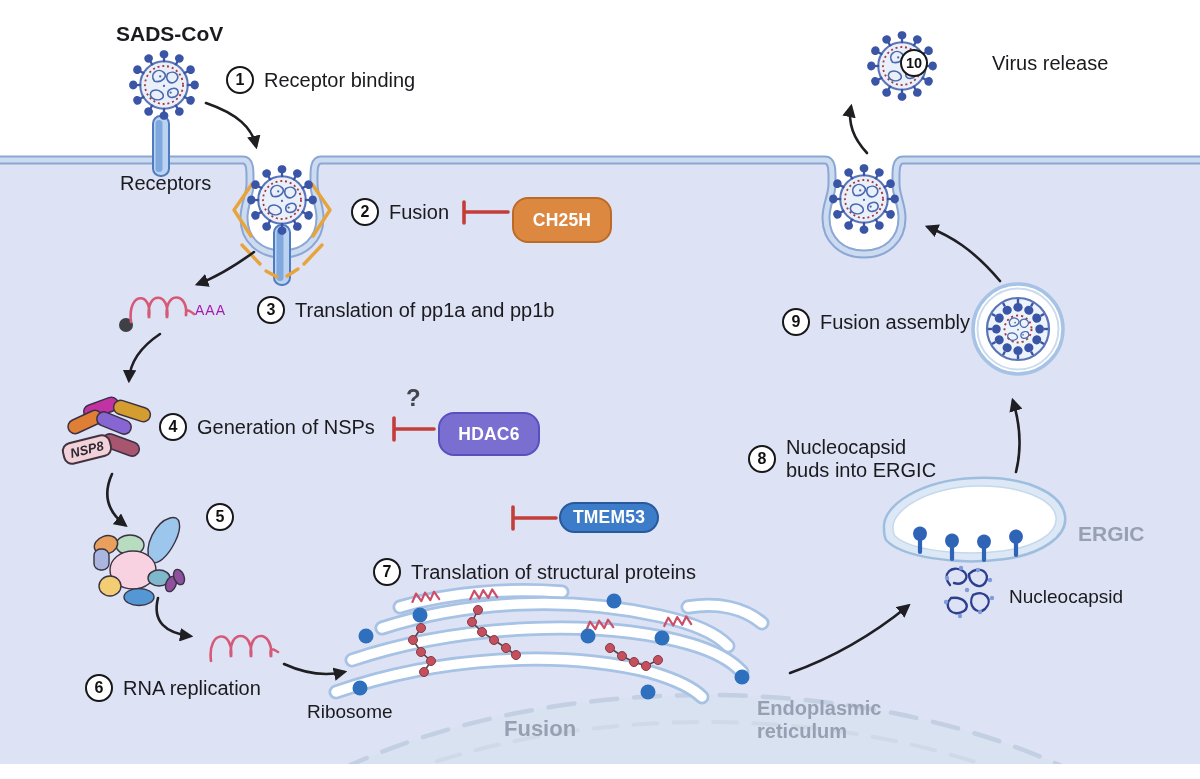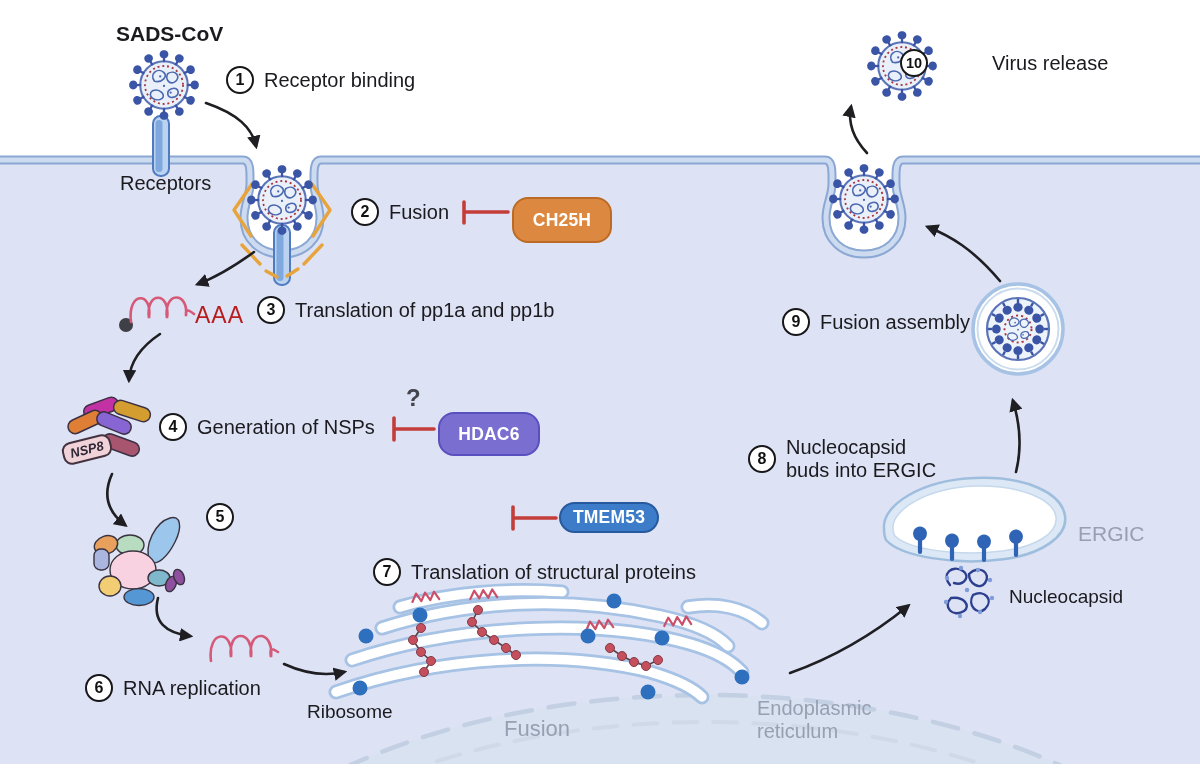--- a/index.html
+++ b/index.html
@@ -1,33 +1,33 @@
 <!DOCTYPE html>
 <html><head>
 <meta charset="utf-8">
 <style>
   html,body{margin:0;padding:0;background:#fff;}
   #stage{position:relative;width:1200px;height:779px;background:#ffffff;overflow:hidden;
          font-family:"Liberation Sans", sans-serif;}
   #art{position:absolute;left:0;top:0;}
   .lbl{position:absolute;font-size:20px;line-height:23px;color:#1b1b1f;white-space:nowrap;}
   .lbl.wrap{white-space:normal;}
-  .lbl.gray{color:#97a0b2;}
+  .lbl.gray{color:#97a0b2;font-weight:bold;}
   .lbl.bold{font-weight:700;}
   .num{position:absolute;width:28px;height:28px;box-sizing:border-box;border:2.6px solid #17171a;
        border-radius:50%;background:#fff;display:flex;align-items:center;justify-content:center;
        font-weight:700;font-size:16px;color:#111;}
   .pill{position:absolute;box-sizing:border-box;display:flex;align-items:center;justify-content:center;
         color:#fff;font-weight:700;font-size:17.5px;letter-spacing:.2px;border:2.5px solid;
         border-radius:16px;}
   .qmark{position:absolute;font-size:24px;font-weight:700;color:#45454e;}
   .nsp8{position:absolute;background:#F0D2D8;border:2px solid #44323F;border-radius:9px;
         padding:0 6px;height:19px;display:flex;align-items:center;transform:rotate(-14deg);
         font-size:13px;font-weight:700;font-style:italic;color:#2e2734;}
-  .aaa{position:absolute;font-size:23px;color:#b91c1c;letter-spacing:1px;}
+  .aaa{position:absolute;font-size:14px;color:#a21caf;letter-spacing:1px;}
 </style>
 </head>
 <body>
 
 <div id="stage">
 
 <svg id="art" width="1200" height="779" viewBox="0 0 1200 779">
   <defs>
     <marker id="ah" viewBox="0 0 10 10" refX="7.5" refY="5" markerWidth="5.2" markerHeight="5.2" orient="auto-start-reverse">
       <path d="M0,0 L10,5 L0,10 Z" fill="#1f1f23"></path>

